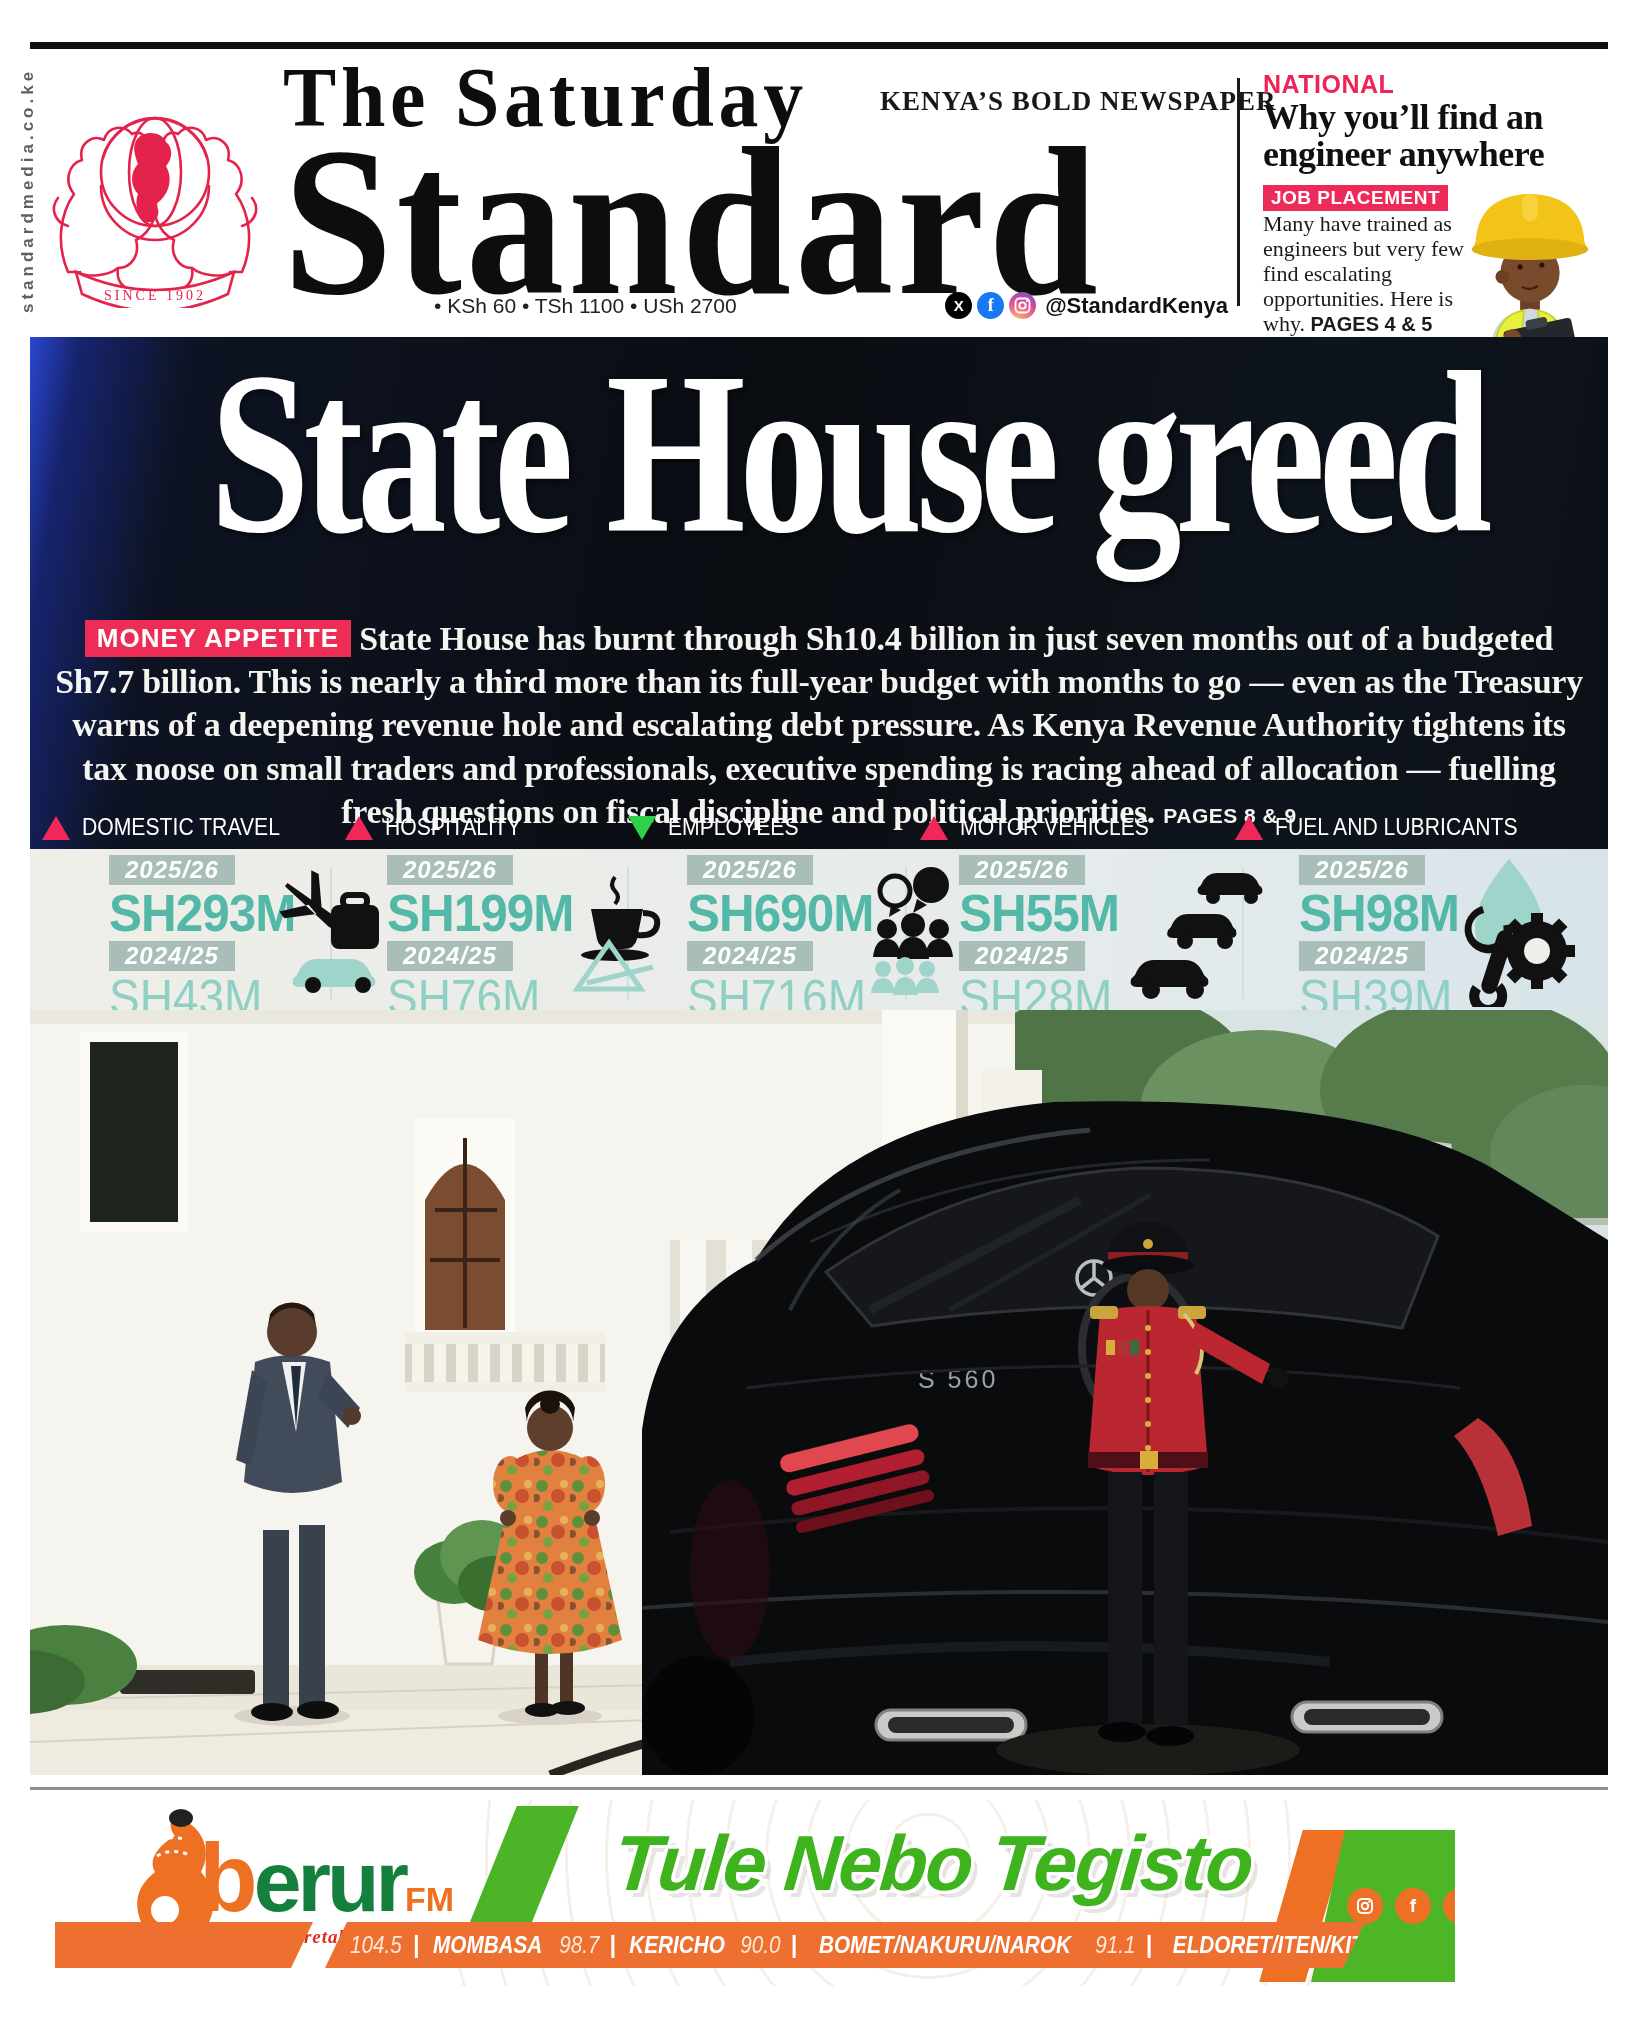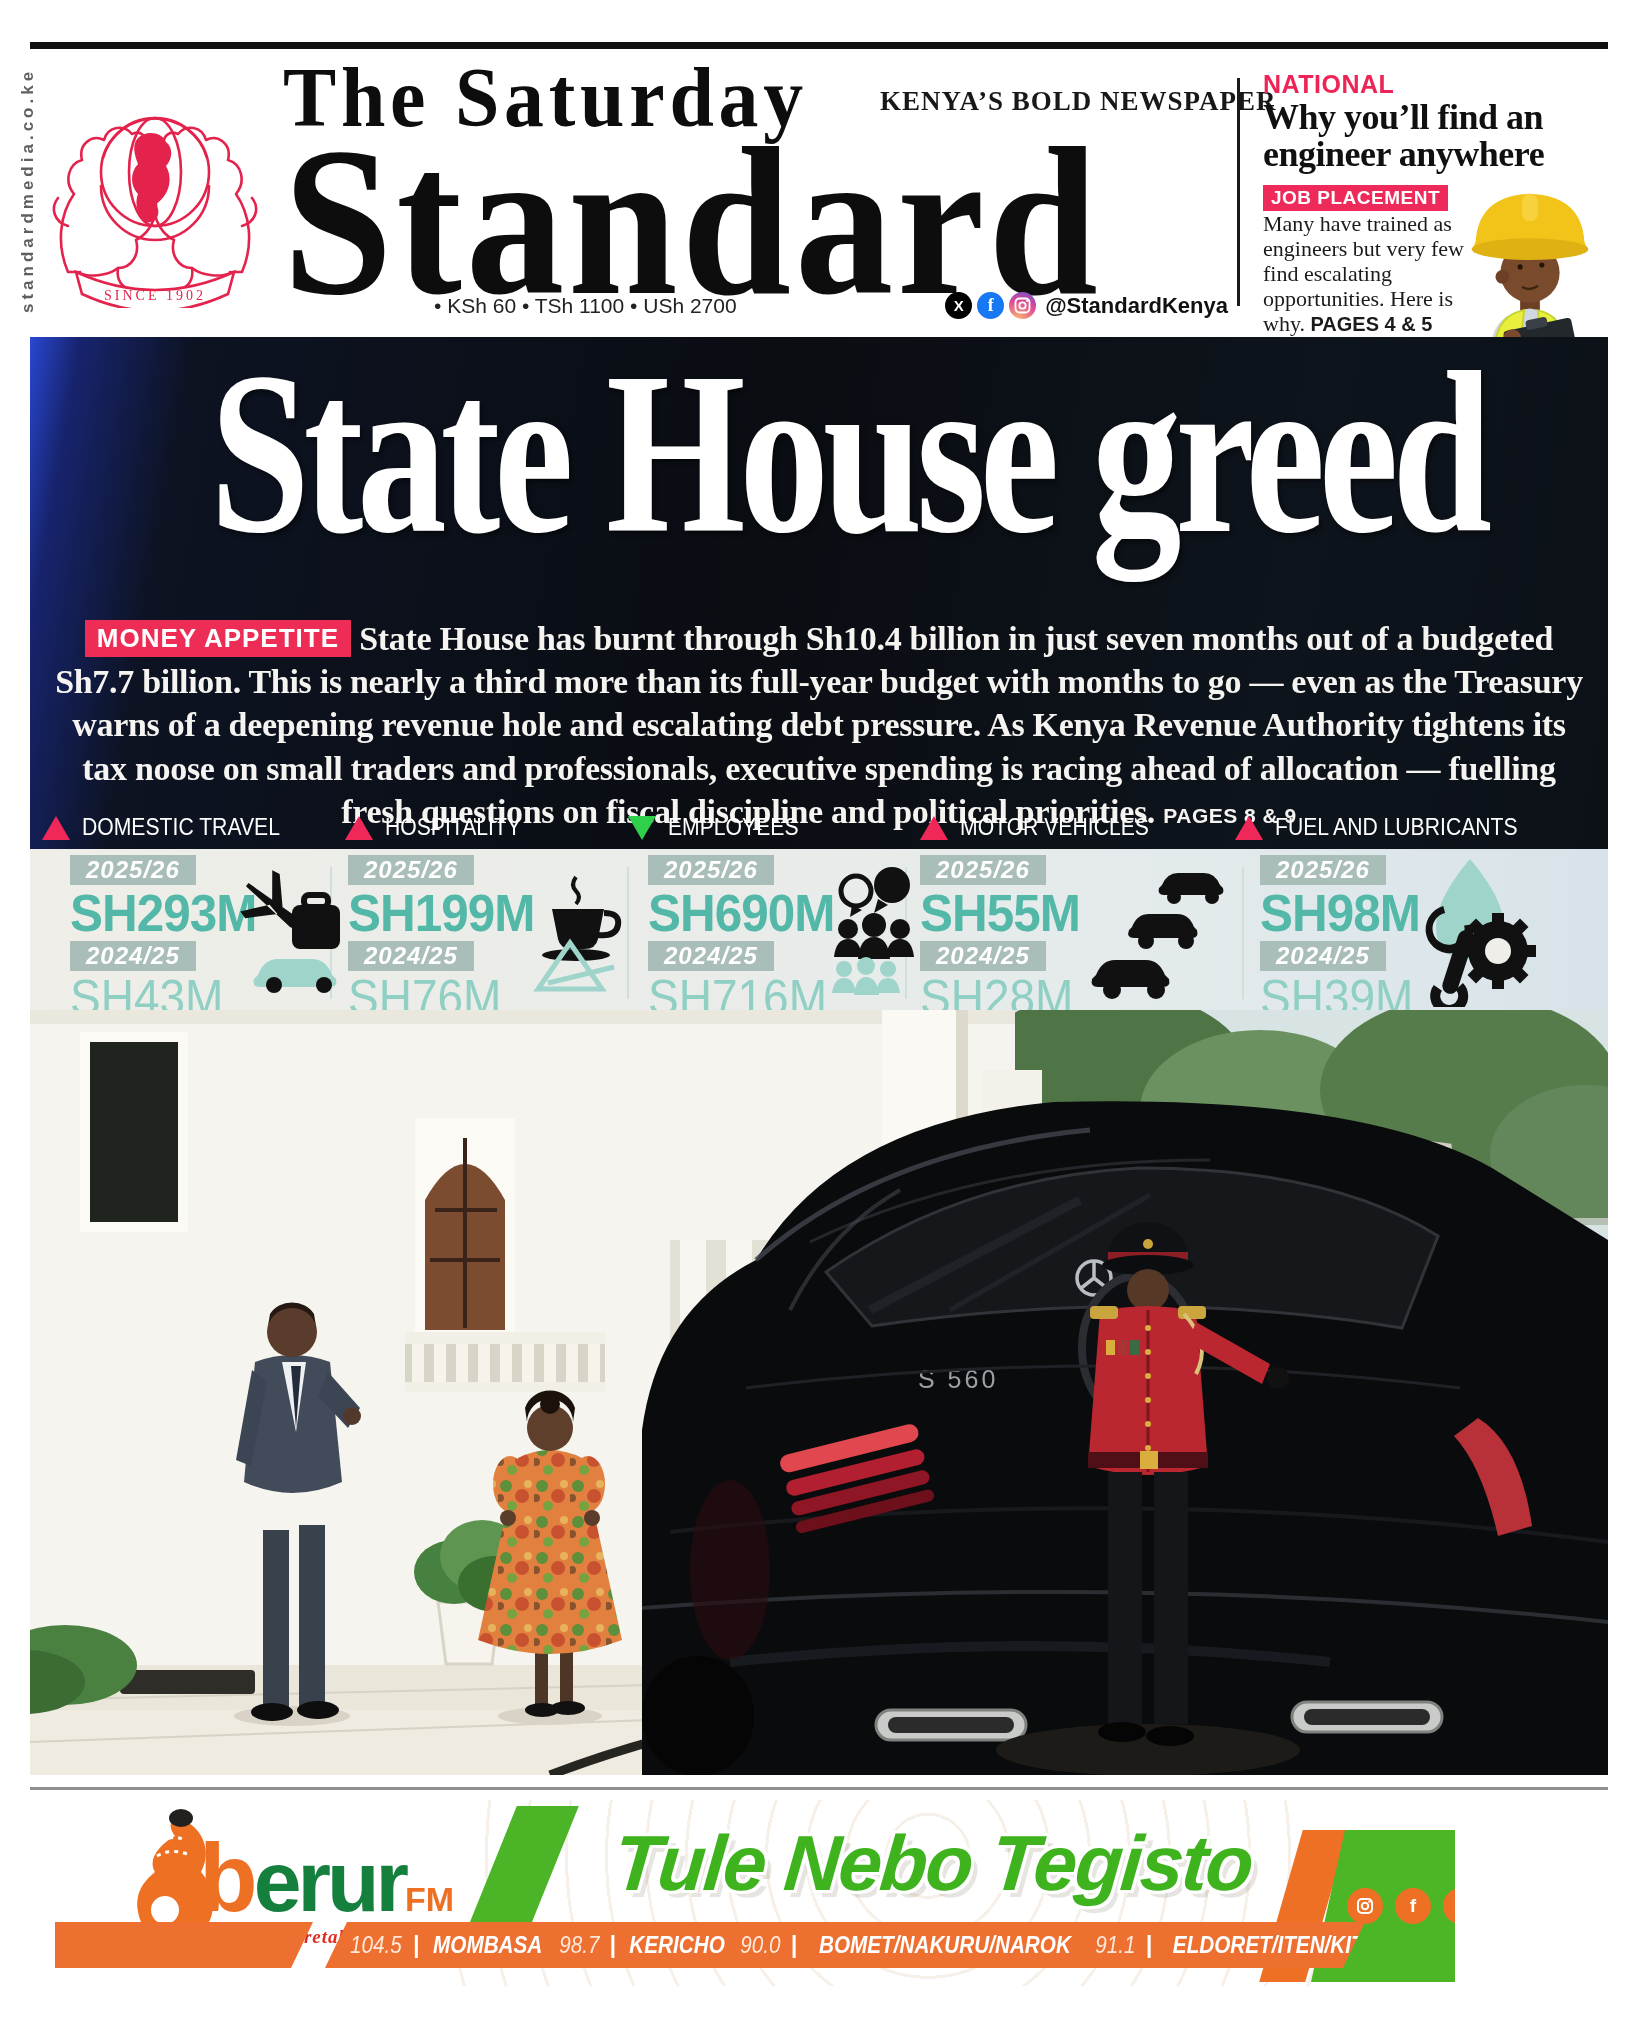--- a/index.html
+++ b/index.html
@@ -66,21 +66,21 @@
   .cat-label{color:#fff;font-size:23px;letter-spacing:0;display:inline-block;
     transform:scaleX(.92);transform-origin:left;white-space:nowrap;}
   .tri-up{width:0;height:0;border-left:14px solid transparent;border-right:14px solid transparent;
     border-bottom:24px solid #f0285a;}
   .tri-down{width:0;height:0;border-left:14px solid transparent;border-right:14px solid transparent;
     border-top:24px solid #2fd14b;}
 
   
   .stats{left:30px;top:849px;width:1578px;height:161px;
     background:linear-gradient(to right,#efeee8 0%,#e9ece9 45%,#e3eaec 75%,#d7e3e9 100%);}
-  .stat{position:absolute;top:0;height:161px;width:292px;}
+  .stat{position:absolute;top:0;height:161px;width:292px;margin-left:39px;}
   .stat-badge{display:inline-block;background:#a9bdb9;color:#fff;font-style:italic;font-weight:700;
     font-size:24px;letter-spacing:1px;padding:1px 16px;}
   .stat-new{font-weight:700;font-size:52px;line-height:1;color:#53b8a7;letter-spacing:-1px;
     display:inline-block;transform:scaleX(.95);transform-origin:left;margin:2px 0 2px 0;}
   .stat-old{font-weight:400;font-size:50px;line-height:1;color:#90cfc4;letter-spacing:0;
     display:inline-block;transform:scaleX(.92);transform-origin:left;margin-top:2px;}
   .stat-icon{position:absolute;top:24px;}
   .stat-div{position:absolute;top:18px;width:2px;height:132px;background:#cfe0dc;}
 
   

